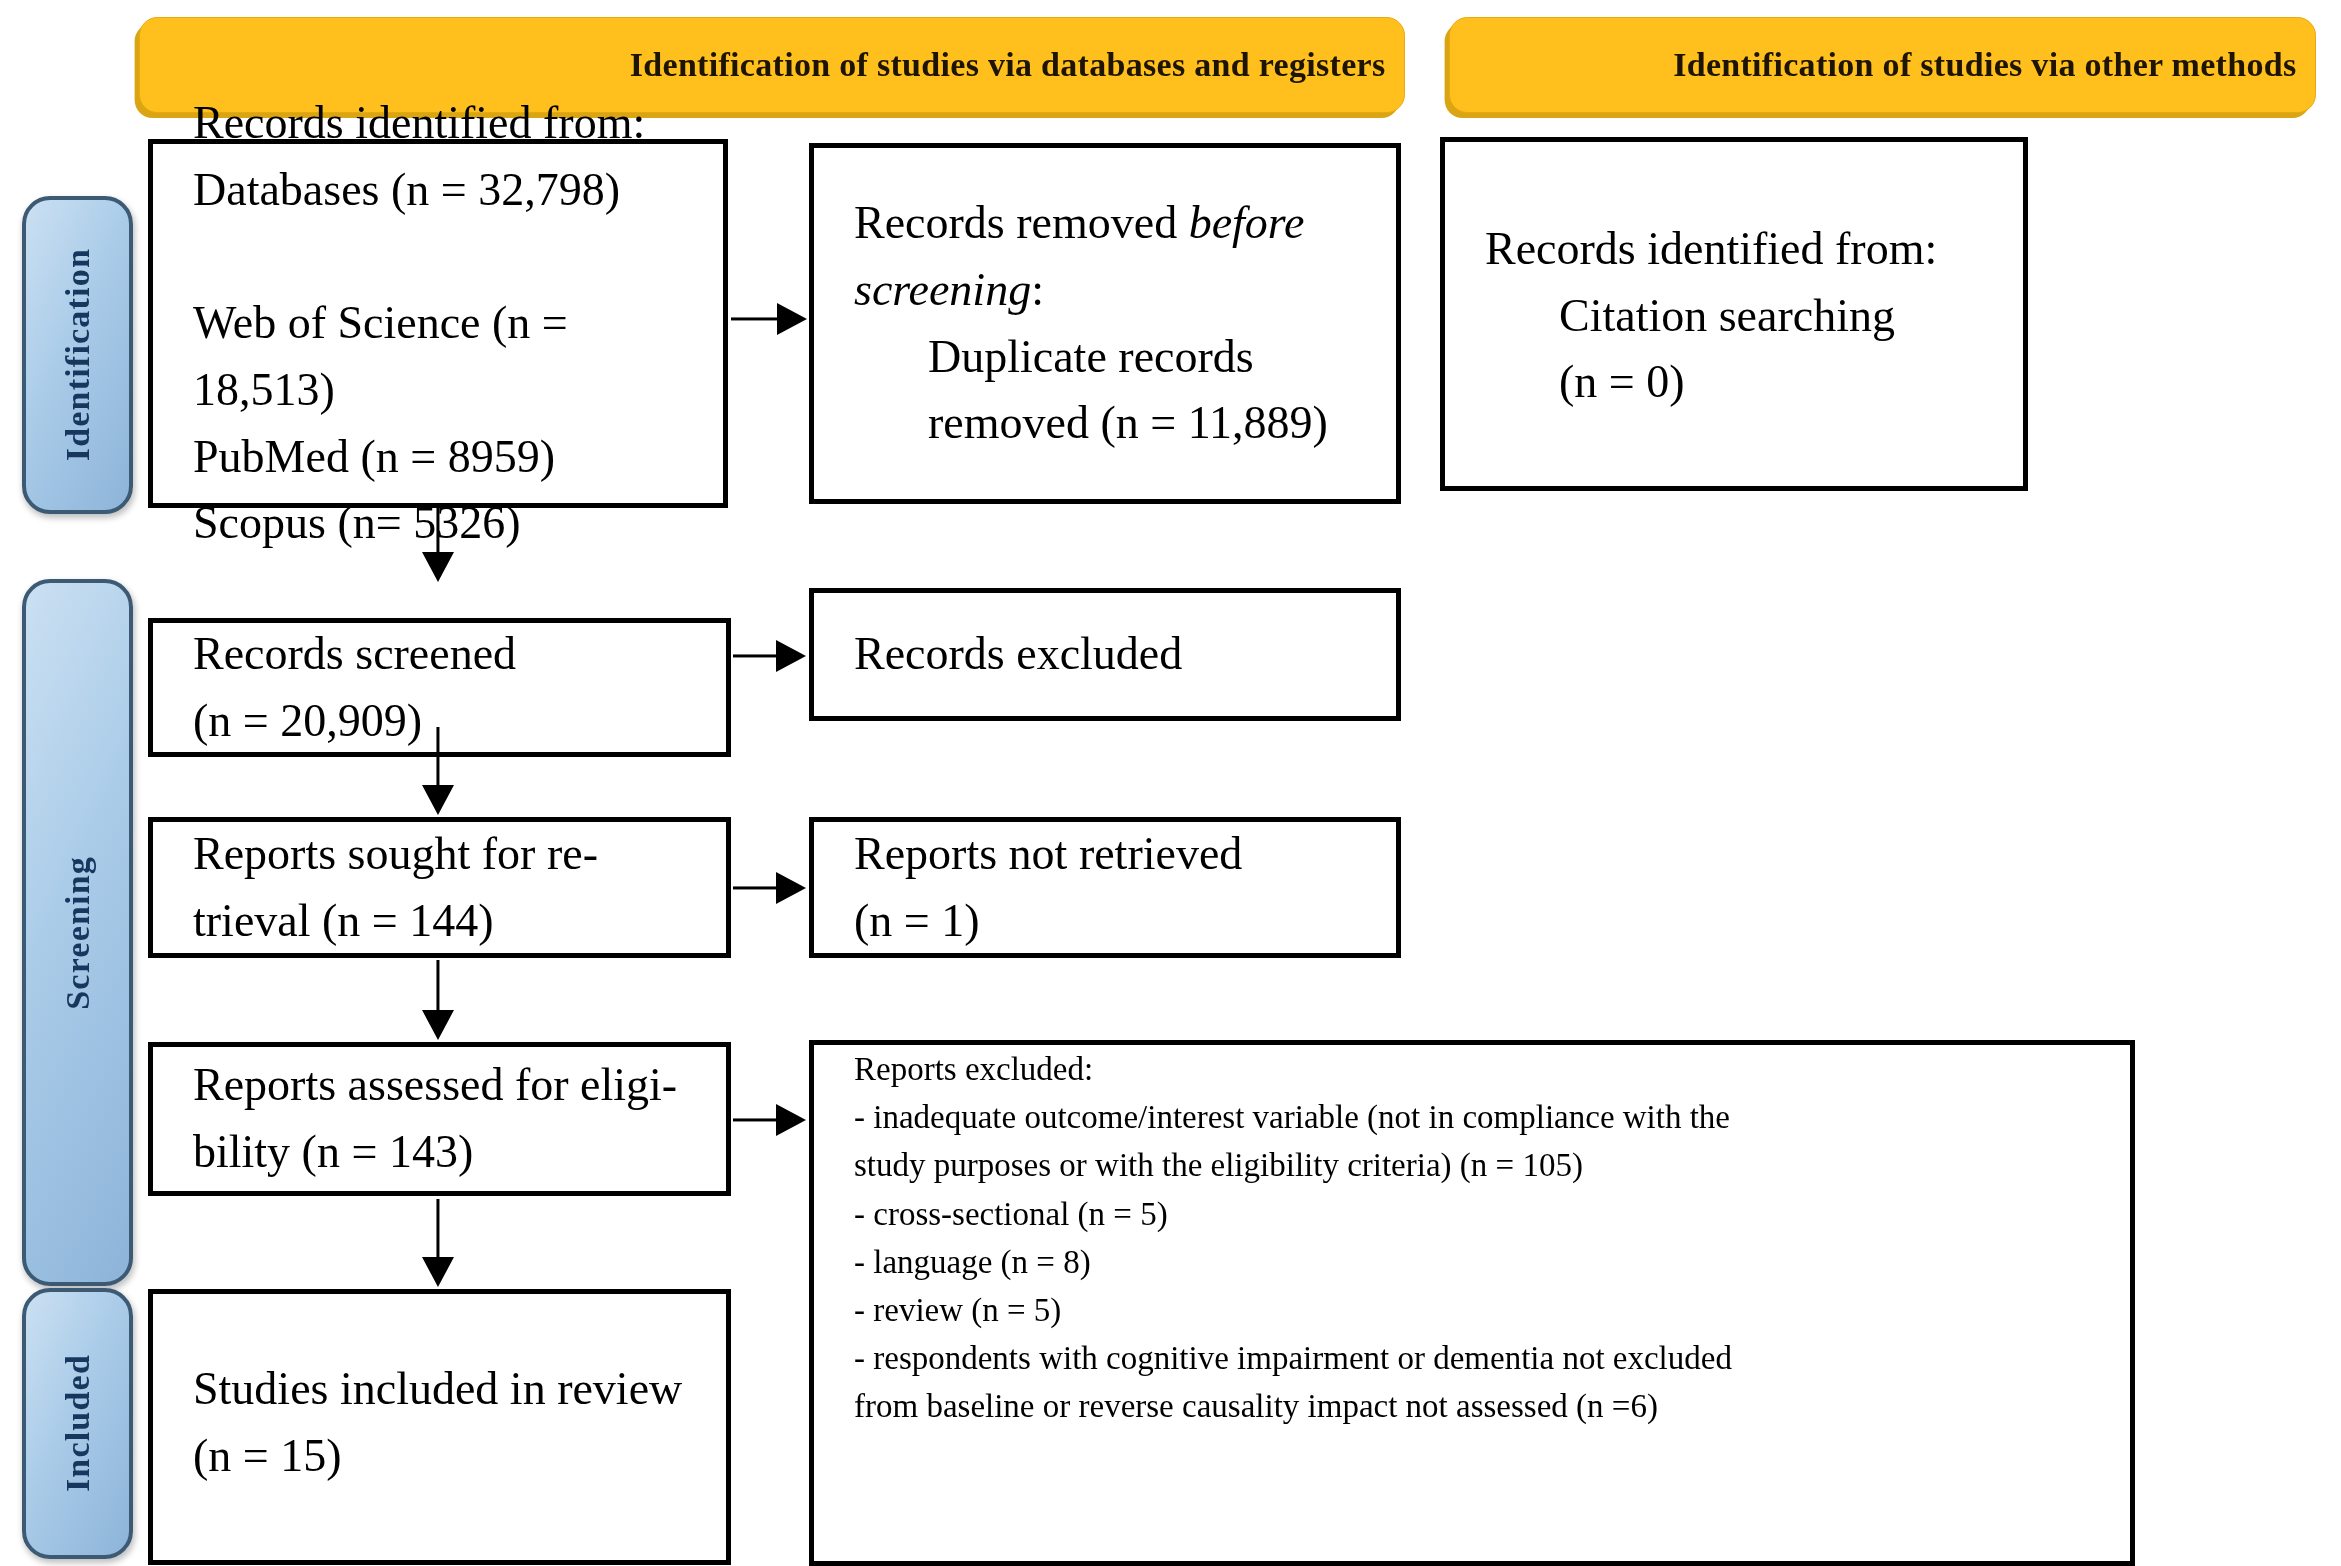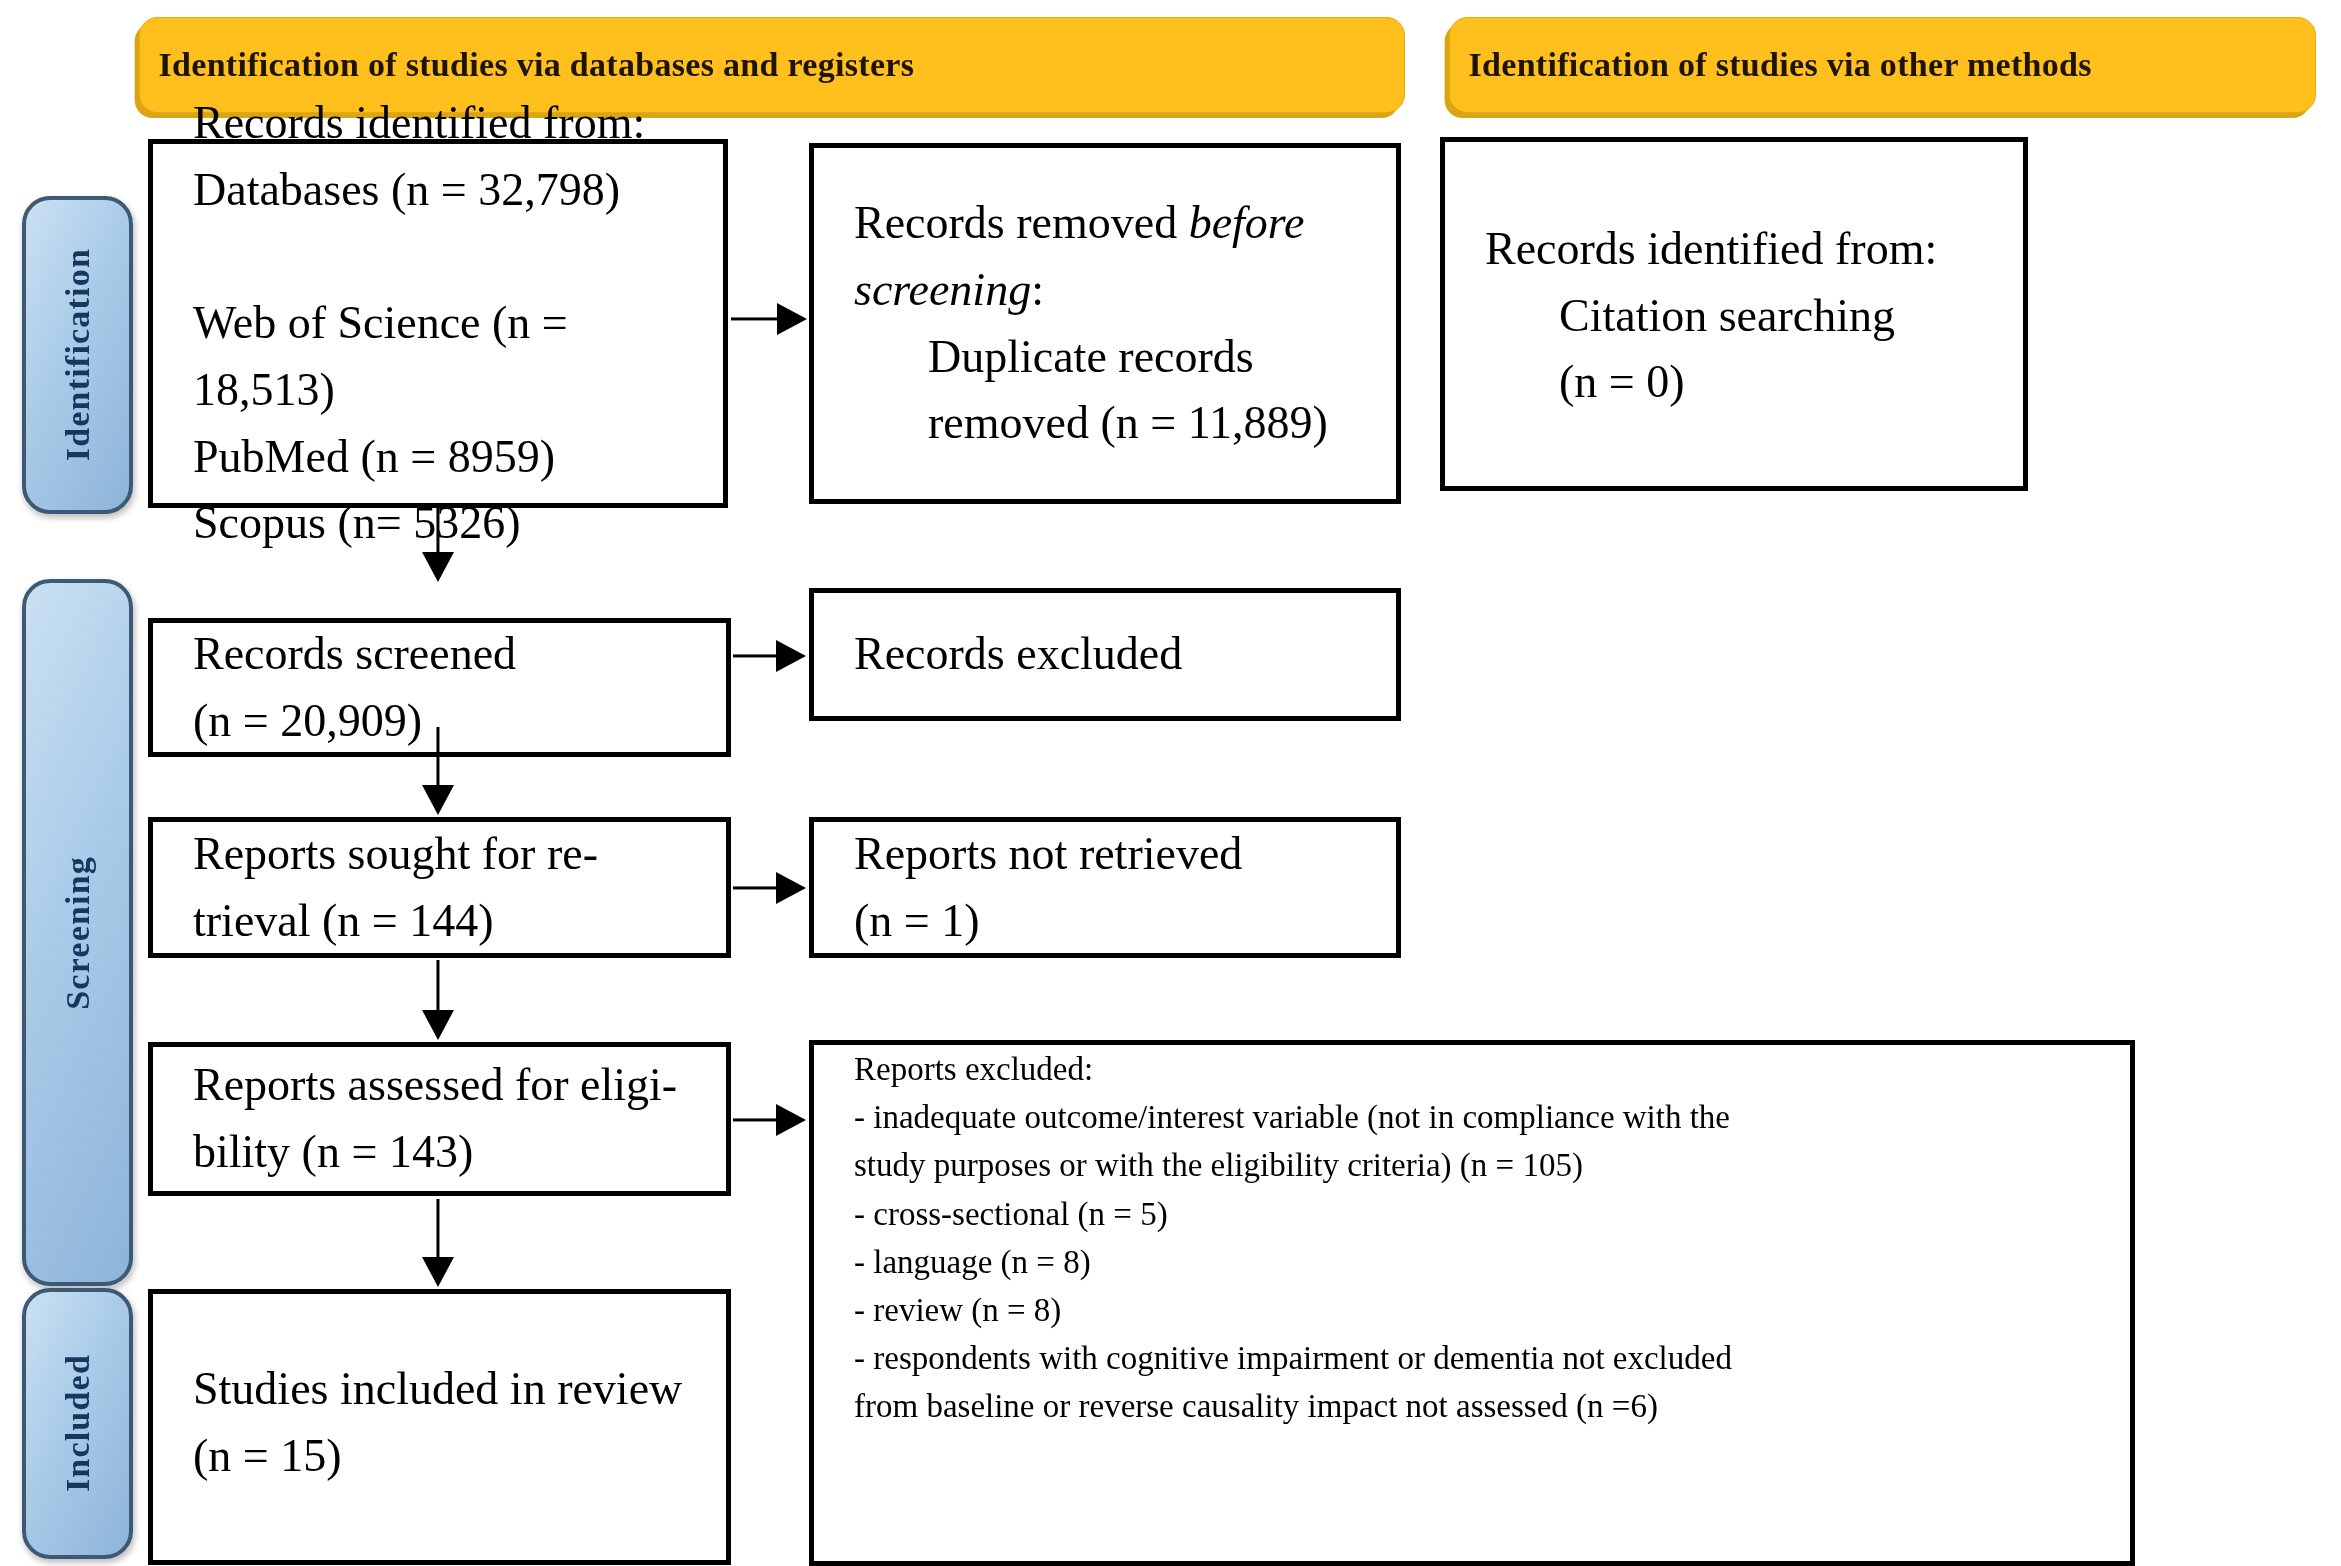--- a/index.html
+++ b/index.html
@@ -13,21 +13,21 @@
     font-family: "Liberation Serif", "DejaVu Serif", serif;
     color: #000000;
     overflow: hidden;
   }
 
   
   .banner {
     position: absolute;
     display: flex;
     align-items: center;
-    justify-content: flex-start;
+    justify-content: flex-end;
     background: var(--banner-fill, #FFC01E);
     border: 1.9px solid var(--banner-edge, #E8A90C);
     border-radius: 18.5px;
     box-shadow: -5px 5.6px 0 -0.6px var(--banner-shadow, #D9A514);
   }
   .banner .label {
     font-weight: bold;
     font-size: 34px;
     letter-spacing: 0.3px;
     color: var(--banner-text, #1D1402);
@@ -195,21 +195,21 @@
       </div>
   </div>
 
   <div class="fbox align-top big-box" style="left:809px; top:1040px; width:1326px; height:526px;">
     <div class="line">Reports excluded:</div>
     <div>
         <div class="line">- inadequate outcome/interest variable (not in compliance with the</div>
         <div class="line">study purposes or with the eligibility criteria) (n = 105)</div>
         <div class="line">- cross-sectional (n = 5)</div>
         <div class="line">- language (n = 8)</div>
-        <div class="line">- review (n = 8)</div>
+        <div class="line">- review (n = 5)</div>
         <div class="line">- respondents with cognitive impairment or dementia not excluded</div>
         <div class="line">from baseline or reverse causality impact not assessed (n =6)</div>
       </div>
   </div>
 
   <div class="fbox align-top studies-box" style="left:148px; top:1289px; width:583px; height:276px;">
     <div>
         <div class="line">Studies included in review</div>
         <div class="line">(n = 15)</div>
       </div>

